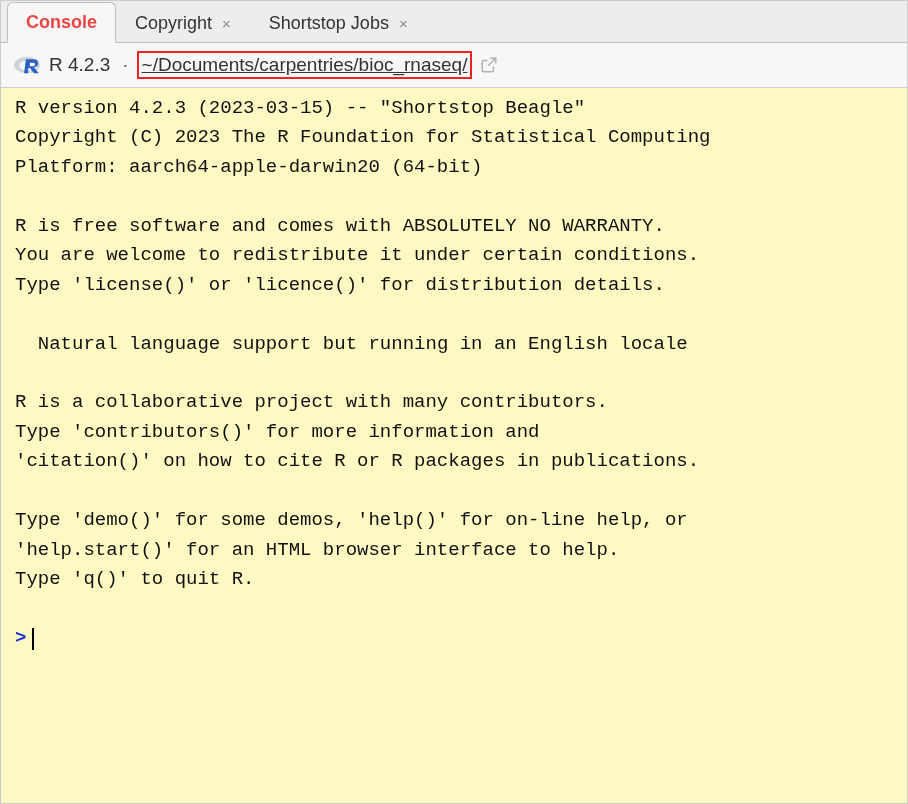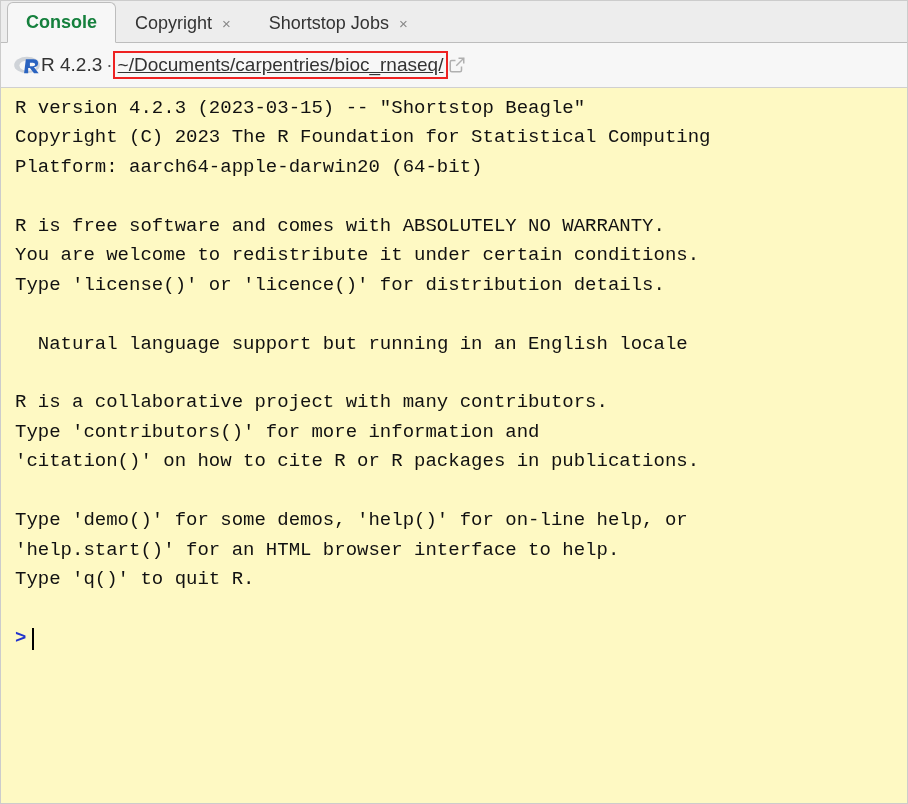--- a/index.html
+++ b/index.html
@@ -40,36 +40,37 @@
       border-bottom: none;
       position: relative;
       bottom: -1px;
     }
     .tab.active {
       background: #f7f7f7;
       border: 1px solid #bdbdbd;
       border-bottom: 1px solid #f7f7f7;
       border-radius: 6px 6px 0 0;
       font-weight: 600;
-      color: #15803d;
+      color: #ef4444;
     }
     .tab .close-x {
       margin-left: 10px;
       color: #888;
       font-size: 15px;
       line-height: 1;
     }
     .info-bar {
       display: flex;
       align-items: center;
       background: #f7f7f7;
       padding: 8px 12px;
       border-bottom: 1px solid #d0d0d0;
       font-size: 19px;
       color: #333;
+      gap: 8px;
     }
     .r-logo {
       width: 28px;
       height: 24px;
       flex-shrink: 0;
     }
     .r-version {
       color: #333;
       margin-right: 4px;
     }

